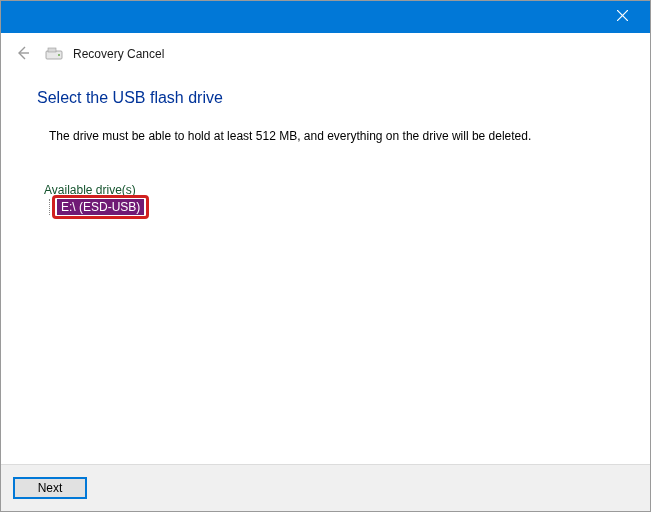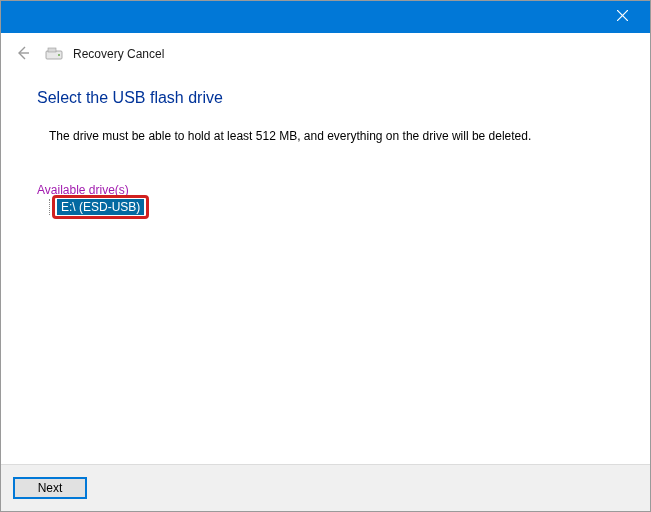--- a/index.html
+++ b/index.html
@@ -77,22 +77,22 @@
     font-weight: 400;
     margin: 0 0 22px 0;
   }
   .instruction {
     font-size: 12px;
     color: #000000;
     margin: 0 0 40px 12px;
   }
   .drives-label {
     font-size: 12px;
-    color: #a21caf;
-    margin: 0 0 2px 0;
+    color: #14532d;
+    margin: 0 0 2px 7px;
   }
   .drives-list {
     margin-left: 12px;
     display: inline-block;
   }
   .drives-tree-line {
     border-left: 1px dotted #888;
     padding-left: 2px;
     height: 16px;
     display: flex;
@@ -102,21 +102,21 @@
     display:inline-block;
     border: 3px solid #d1201f;
     border-radius: 4px;
     padding: 1px 2px;
     line-height: 0;
   }
   .drive-item {
     display: inline-block;
     font-size: 12px;
     color: #ffffff;
-    background: #0369a1;
+    background: #701a75;
     padding: 0px 4px;
     line-height: 16px;
     white-space: nowrap;
   }
   .footer {
     height: 46px;
     border-top: 1px solid #dcdcdc;
     background: #f0f0f0;
     display: flex;
     align-items: center;

